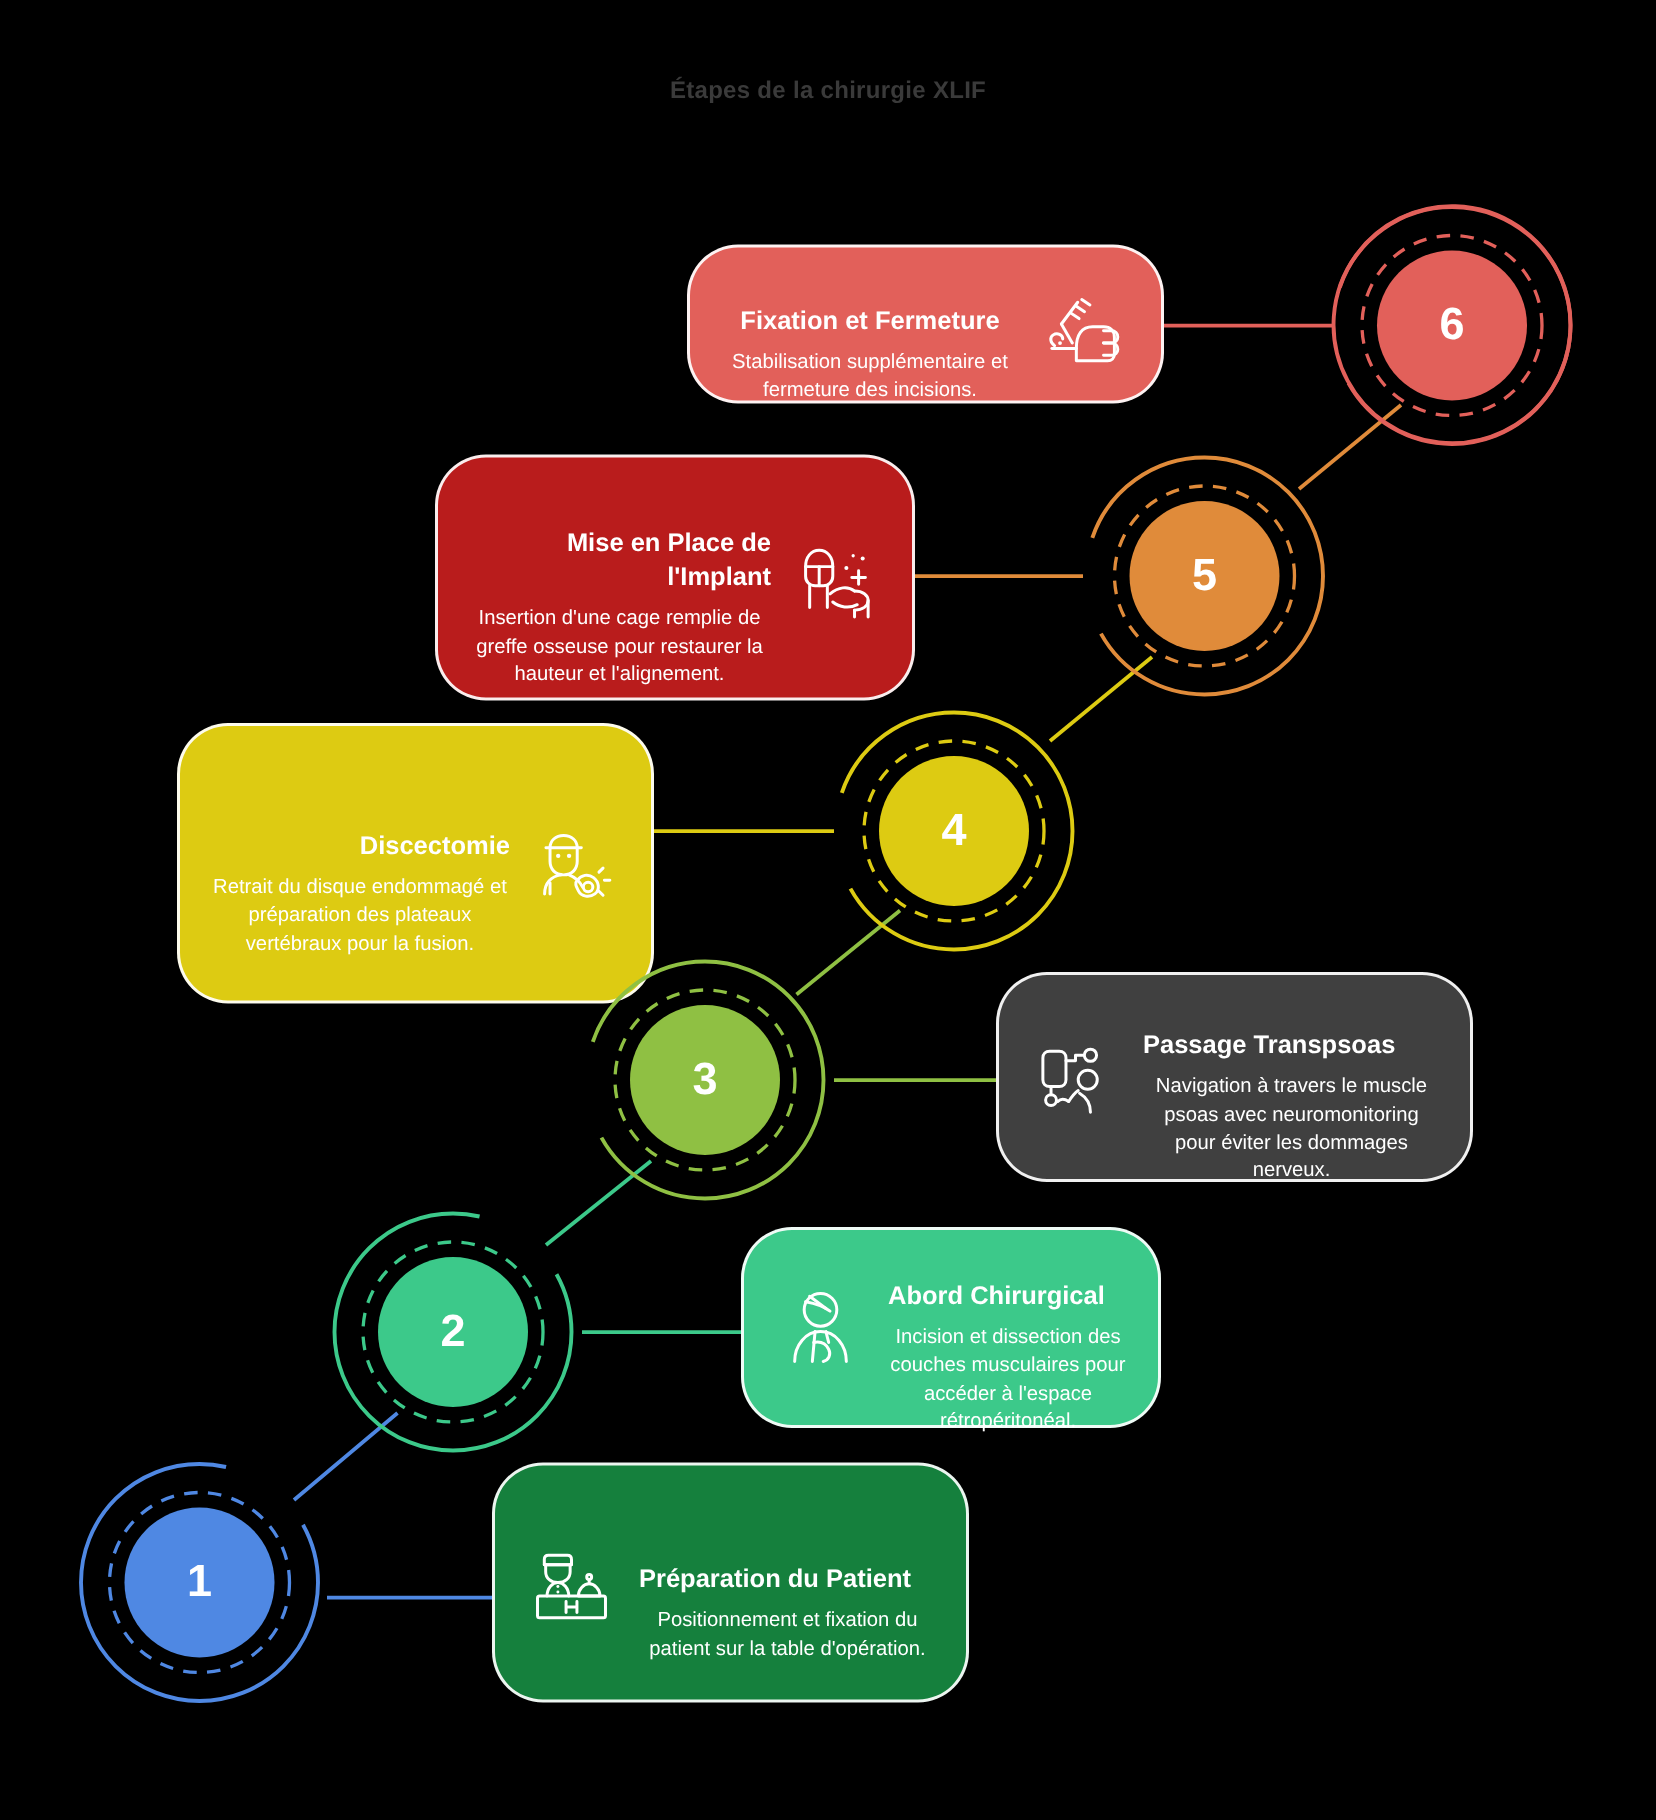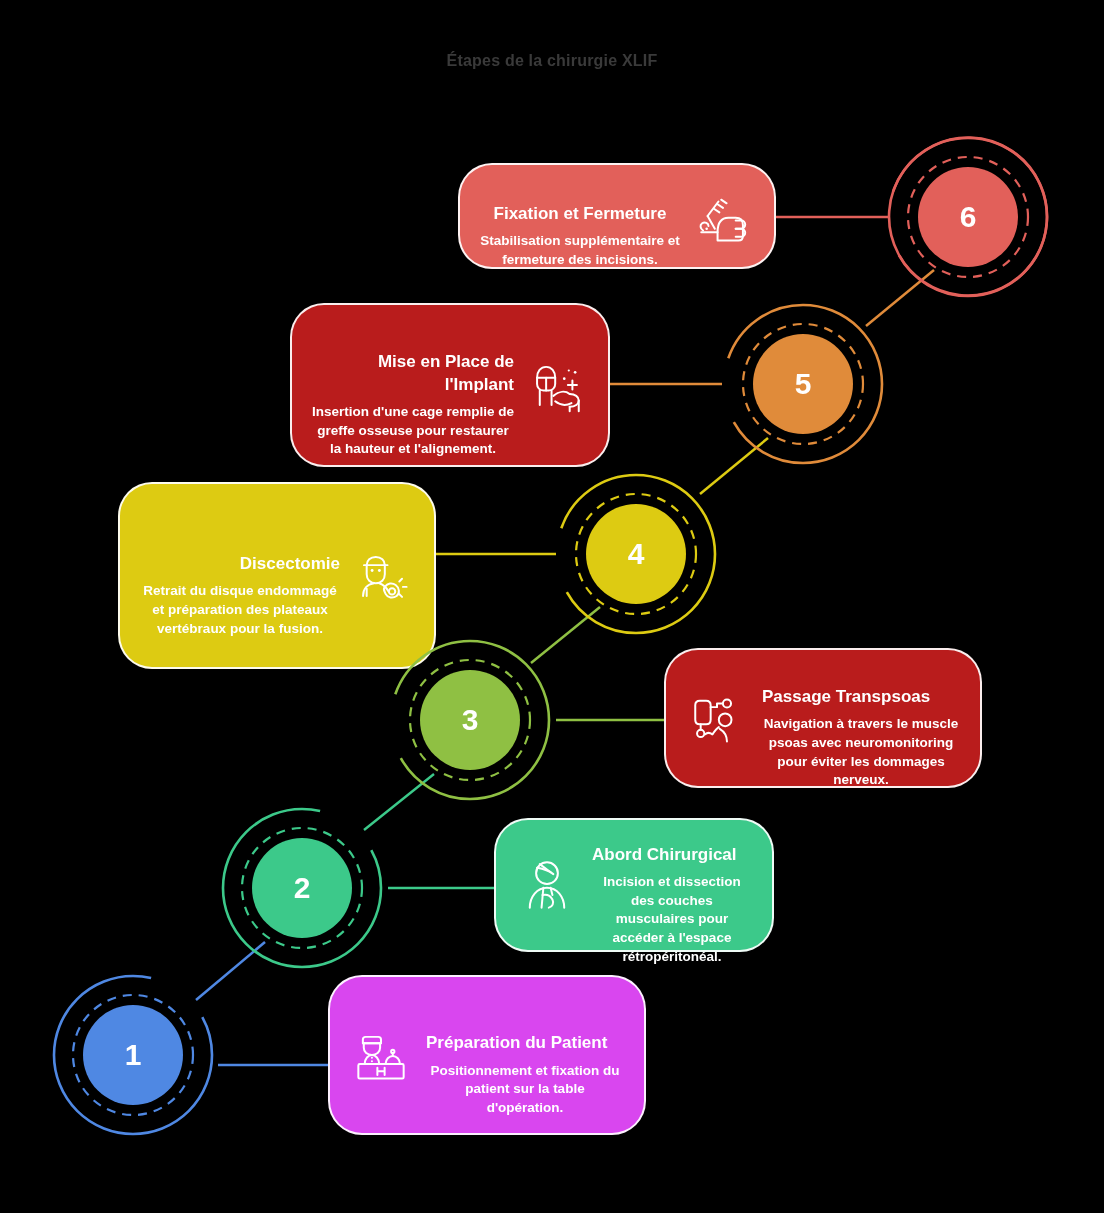--- a/index.html
+++ b/index.html
@@ -65,21 +65,21 @@
     margin-top: 40px;
   }
   .card .card-title {
     font-size: 17px;
     font-weight: bold;
     line-height: 1.32;
     margin: 0 0 7px 0;
   }
   .card .card-desc {
     font-size: 13.5px;
-    font-weight: bold;
+    font-weight: normal;
     line-height: 1.38;
     margin: 0;
     text-align: center;
   }
   .card .card-icon {
     flex: 0 0 auto;
     width: 62px;
     height: 62px;
     display: flex;
     align-items: center;
@@ -253,21 +253,21 @@
   <div class="node" style="left:551px; top:469px;">
     <div class="node-rings">
       <svg viewBox="0 0 170 170" fill="none">
         <circle cx="85" cy="85" r="79" stroke="#ddcb12" stroke-width="2.6" stroke-dasharray="430 66" stroke-dashoffset="222"></circle>
         <circle cx="85" cy="85" r="60" stroke="#ddcb12" stroke-width="2.2" stroke-dasharray="9 7"></circle>
       </svg>
     </div>
     <div class="node-core" style="background:#ddcb12;">4</div>
   </div>
 
-  <div class="card icon-left" style="left:664px; top:648px; width:318px; height:140px; background:#b91c1c;">
+  <div class="card icon-left" style="left:664px; top:648px; width:318px; height:140px; background:#404040;">
     <div class="card-icon">
       <svg viewBox="0 0 64 64" stroke="#ffffff" stroke-width="2.2" fill="none" stroke-linecap="round" stroke-linejoin="round">
         <path d="M8 18 c0-3 2-5 5-5 h7 c3 0 5 2 5 5 v16 c0 3-2 5-5 5 h-7 c-3 0-5-2-5-5 z"></path>
         <path d="M25 20 h7 v-4 h6"></path>
         <circle cx="43" cy="16" r="4.5"></circle>
         <path d="M14 39 v6"></path>
         <circle cx="14" cy="49" r="4"></circle>
         <circle cx="41" cy="34" r="7"></circle>
         <path d="M34 42 c-3 2-5 5-7 8"></path>
         <path d="M27 50 c-3-2-6-2-8 0"></path>
@@ -311,21 +311,21 @@
   <div class="node" style="left:217px; top:803px;">
     <div class="node-rings">
       <svg viewBox="0 0 170 170" fill="none">
         <circle cx="85" cy="85" r="79" stroke="#3cc98a" stroke-width="2.6" stroke-dasharray="430 66" stroke-dashoffset="40"></circle>
         <circle cx="85" cy="85" r="60" stroke="#3cc98a" stroke-width="2.2" stroke-dasharray="9 7"></circle>
       </svg>
     </div>
     <div class="node-core" style="background:#3cc98a;">2</div>
   </div>
 
-  <div class="card icon-left" style="left:328px; top:975px; width:318px; height:160px; background:#d946ef;">
+  <div class="card icon-left" style="left:328px; top:975px; width:318px; height:160px; background:#15803d;">
     <div class="card-icon">
       <svg viewBox="0 0 64 64" stroke="#ffffff" stroke-width="2.2" fill="none" stroke-linecap="round" stroke-linejoin="round">
         <path d="M15 12 h14 c2 0 3 1 3 3 v4 h-20 v-4 c0-2 1-3 3-3z"></path>
         <path d="M12 19 h20"></path>
         <path d="M13 19 v5 c0 5 4 8 9 8 s9-3 9-8 v-5"></path>
         <path d="M14 42 c0-6 4-10 8-10 s8 4 8 10"></path>
         <circle cx="22" cy="35" r="1.1" fill="#ffffff" stroke="none"></circle>
         <circle cx="22" cy="39" r="1.1" fill="#ffffff" stroke="none"></circle>
         <path d="M37 42 c0-5 4-9 8-9 s8 4 8 9 z"></path>
         <path d="M45 33 v-3"></path>

